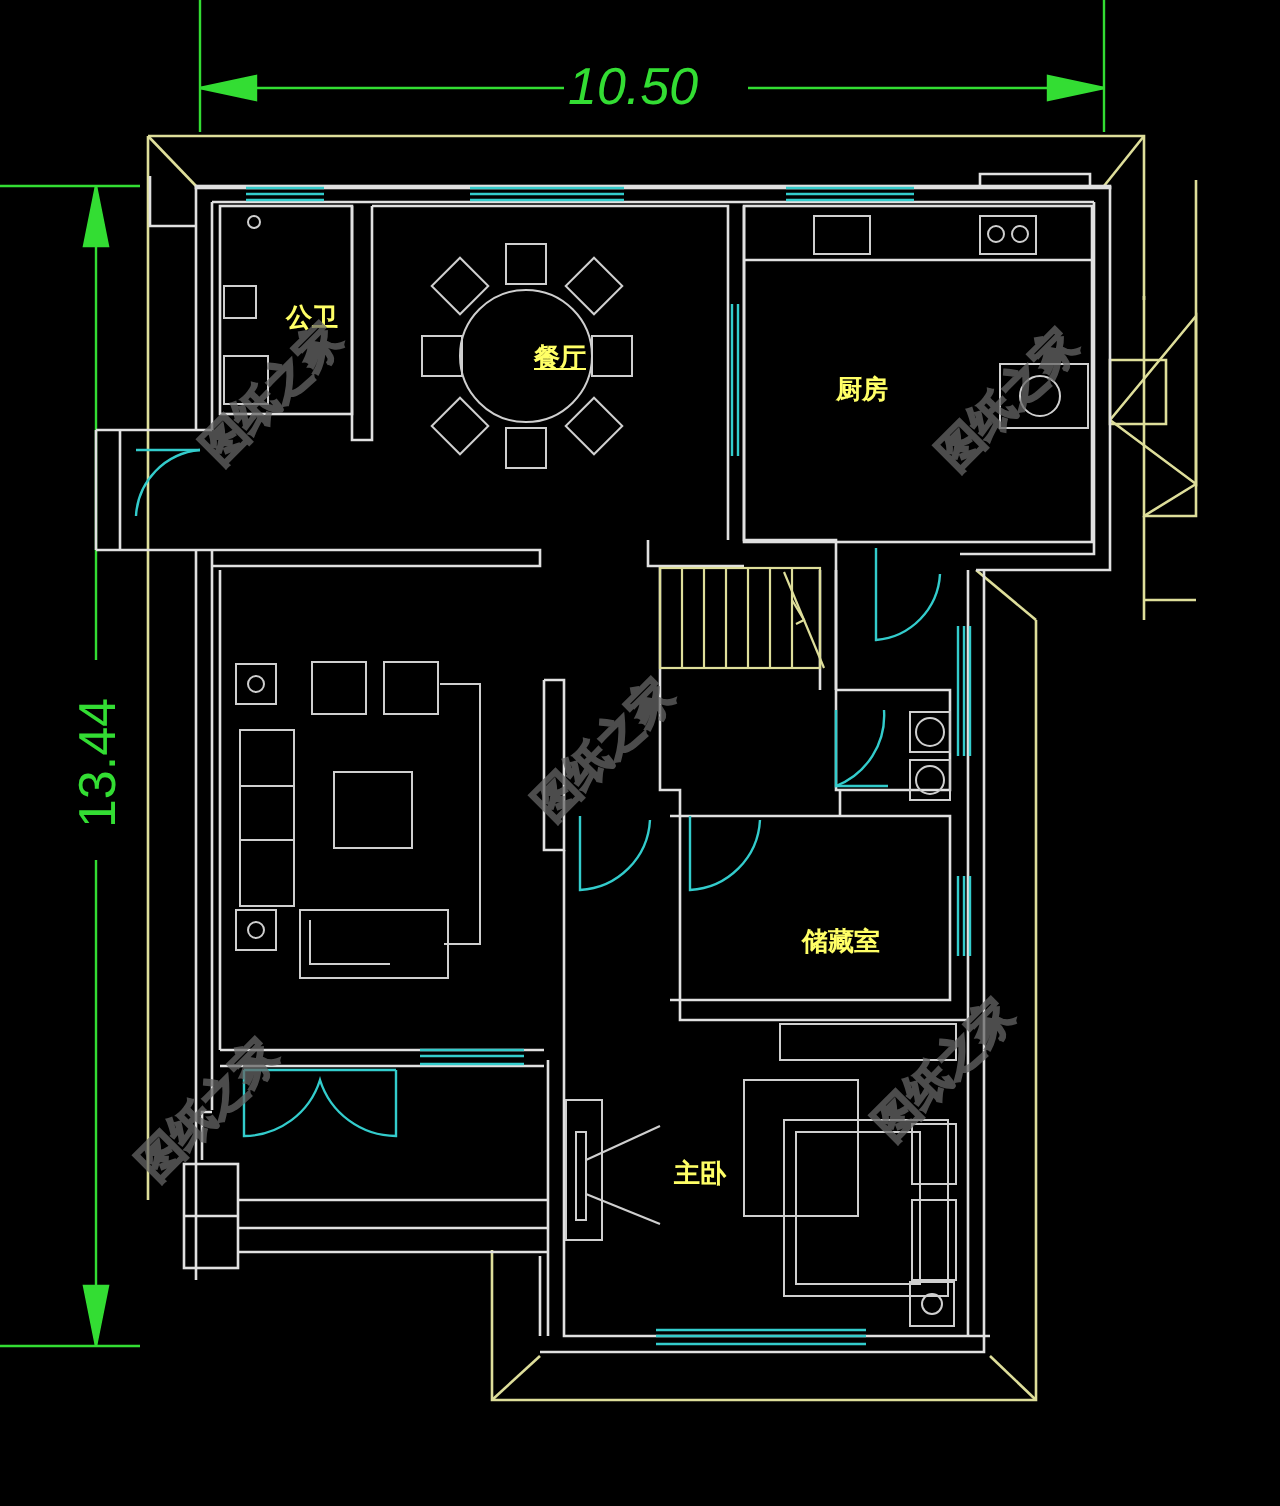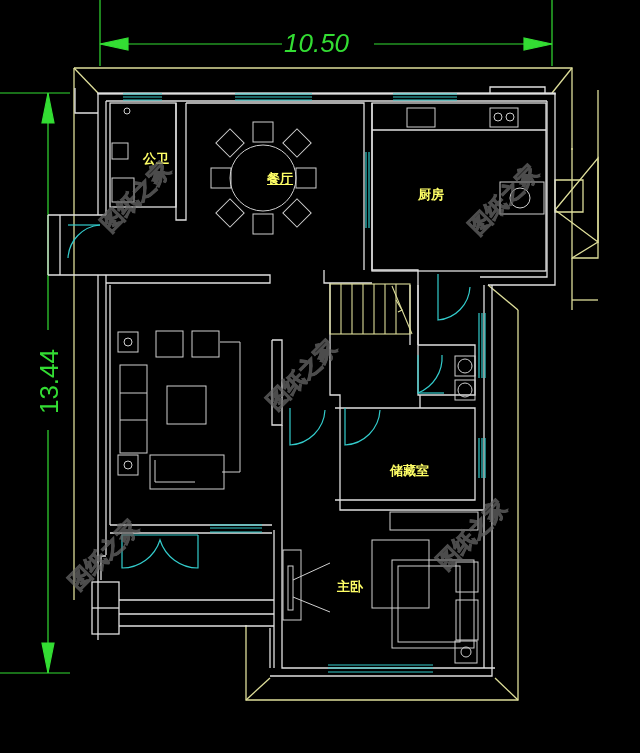--- a/index.html
+++ b/index.html
@@ -222,20 +222,20 @@
     <line x1="293" y1="597" x2="330" y2="612"></line>
   </g>
 </svg>
 
 <div class="dim" style="left:284px; top:28px;font-style:italic;">10.50</div>
 <div class="dim dim-v" style="left:14px; top:366px; width:70px; text-align:center;">13.44</div>
 
 <div class="label" style="left:128px; top:150px;">公卫</div>
 <div class="label" style="left:252px; top:170px;text-decoration:underline;">餐厅</div>
 <div class="label" style="left:403px; top:186px;">厨房</div>
-<div class="label" style="left:375px; top:462px;">储藏室</div>
+<div class="label" style="left:386px; top:462px;">储藏室</div>
 <div class="label" style="left:322px; top:578px;">主卧</div>
 
 <div class="wm" style="left:92px; top:182px;">图纸之家</div>
 <div class="wm" style="left:460px; top:185px;">图纸之家</div>
 <div class="wm" style="left:258px; top:360px;">图纸之家</div>
 <div class="wm" style="left:60px; top:540px;">图纸之家</div>
 <div class="wm" style="left:428px; top:520px;">图纸之家</div>
 
 </body></html>

